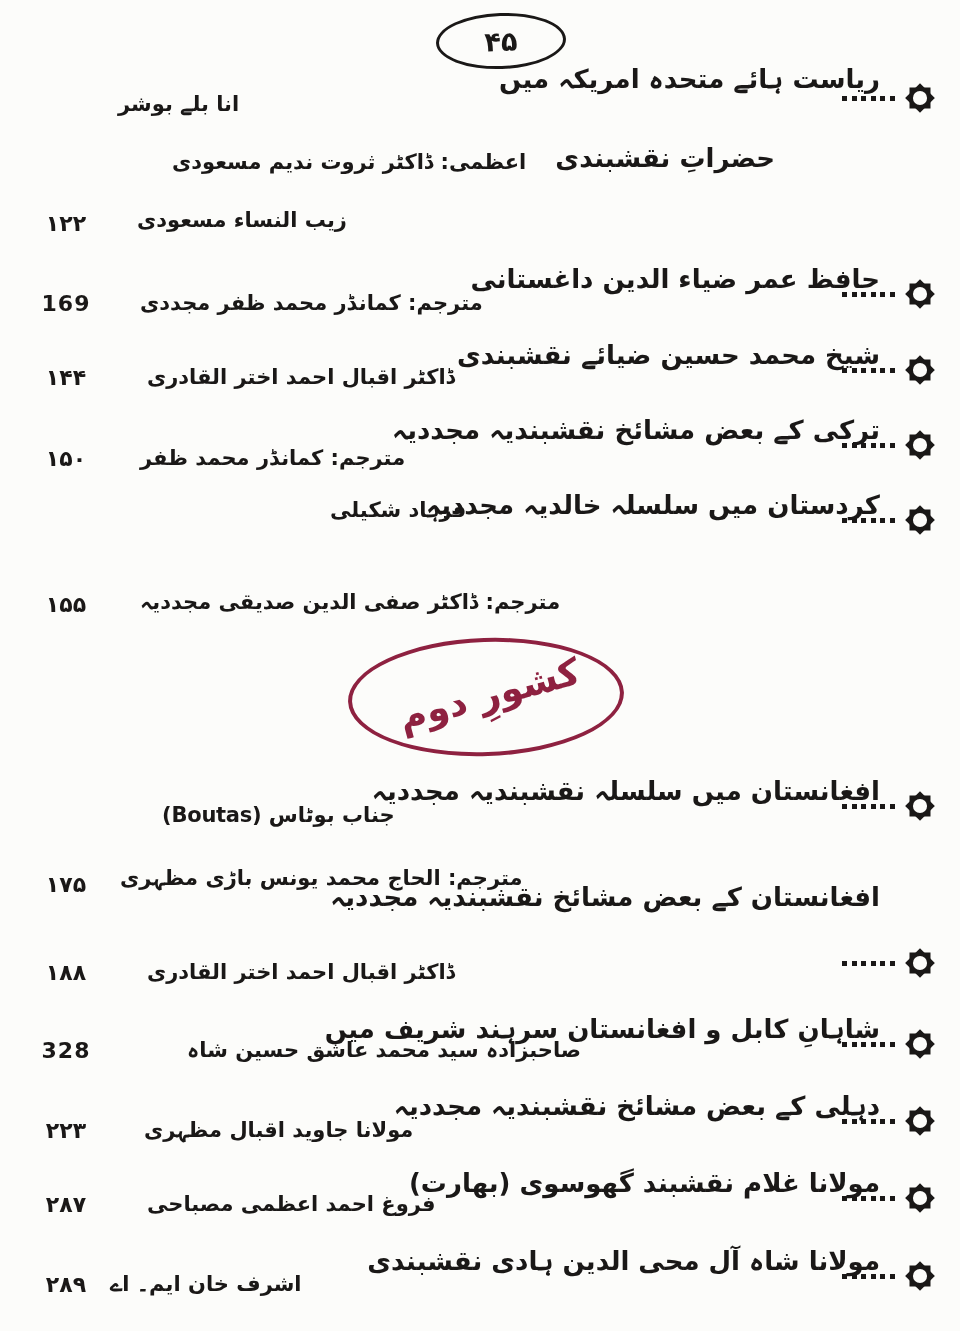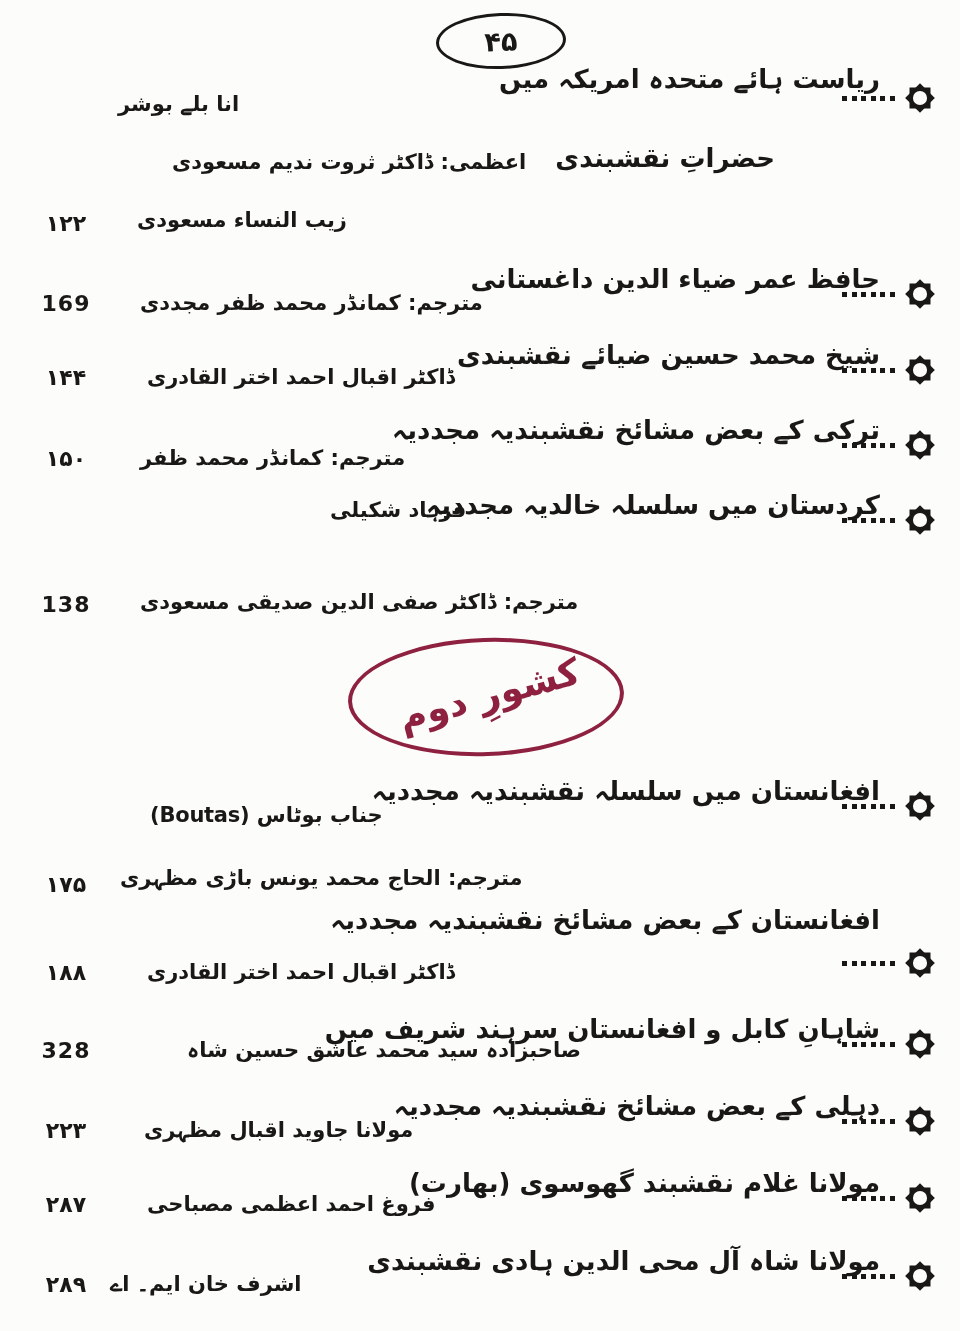--- a/index.html
+++ b/index.html
@@ -141,52 +141,52 @@
   
   <div style="display:contents">
     <span class="bullet" style="top:502px">
       <svg class="star" viewBox="0 0 24 24">
           <use href="#rosette"></use>
         </svg>
       <span class="dots"></span>
     </span>
     <div class="title" style="top:490px">کردستان میں سلسلہ خالدیہ مجددیہ</div>
     <div class="author" style="top:498px;left:330px">فرہاد شکیلی</div>
-    <div class="author" style="top:590px;left:140px">مترجم: ڈاکٹر صفی الدین صدیقی مسعودی</div>
-    <div class="pnum" style="top:592px">138</div>
+    <div class="author" style="top:590px;left:140px">مترجم: ڈاکٹر صفی الدین صدیقی مجددیہ</div>
+    <div class="pnum" style="top:592px">۱۵۵</div>
   </div>
 
   
   <div class="stamp">
     <span class="stamp-label">کشورِ دوم</span>
   </div>
 
   
   <div style="display:contents">
     <span class="bullet" style="top:788px">
       <svg class="star" viewBox="0 0 24 24">
           <use href="#rosette"></use>
         </svg>
       <span class="dots"></span>
     </span>
     <div class="title" style="top:776px">افغانستان میں سلسلہ نقشبندیہ مجددیہ</div>
-    <div class="author" style="top:803px;left:150px">جناب بوٹاس (Boutas)</div>
+    <div class="author" style="top:803px;left:162px">جناب بوٹاس (Boutas)</div>
     <div class="author" style="top:866px;left:120px">مترجم: الحاج محمد یونس باڑی مظہری</div>
     <div class="pnum" style="top:872px">۱۷۵</div>
   </div>
 
   
   <div style="display:contents">
     <span class="bullet" style="top:945px">
       <svg class="star" viewBox="0 0 24 24">
           <use href="#rosette"></use>
         </svg>
       <span class="dots"></span>
     </span>
-    <div class="title" style="top:905px">افغانستان کے بعض مشائخ نقشبندیہ مجددیہ</div>
+    <div class="title" style="top:882px">افغانستان کے بعض مشائخ نقشبندیہ مجددیہ</div>
     <div class="author" style="top:960px;left:147px">ڈاکٹر اقبال احمد اختر القادری</div>
     <div class="pnum" style="top:960px">۱۸۸</div>
   </div>
 
   
   <div style="display:contents">
     <span class="bullet" style="top:1026px">
       <svg class="star" viewBox="0 0 24 24">
           <use href="#rosette"></use>
         </svg>

